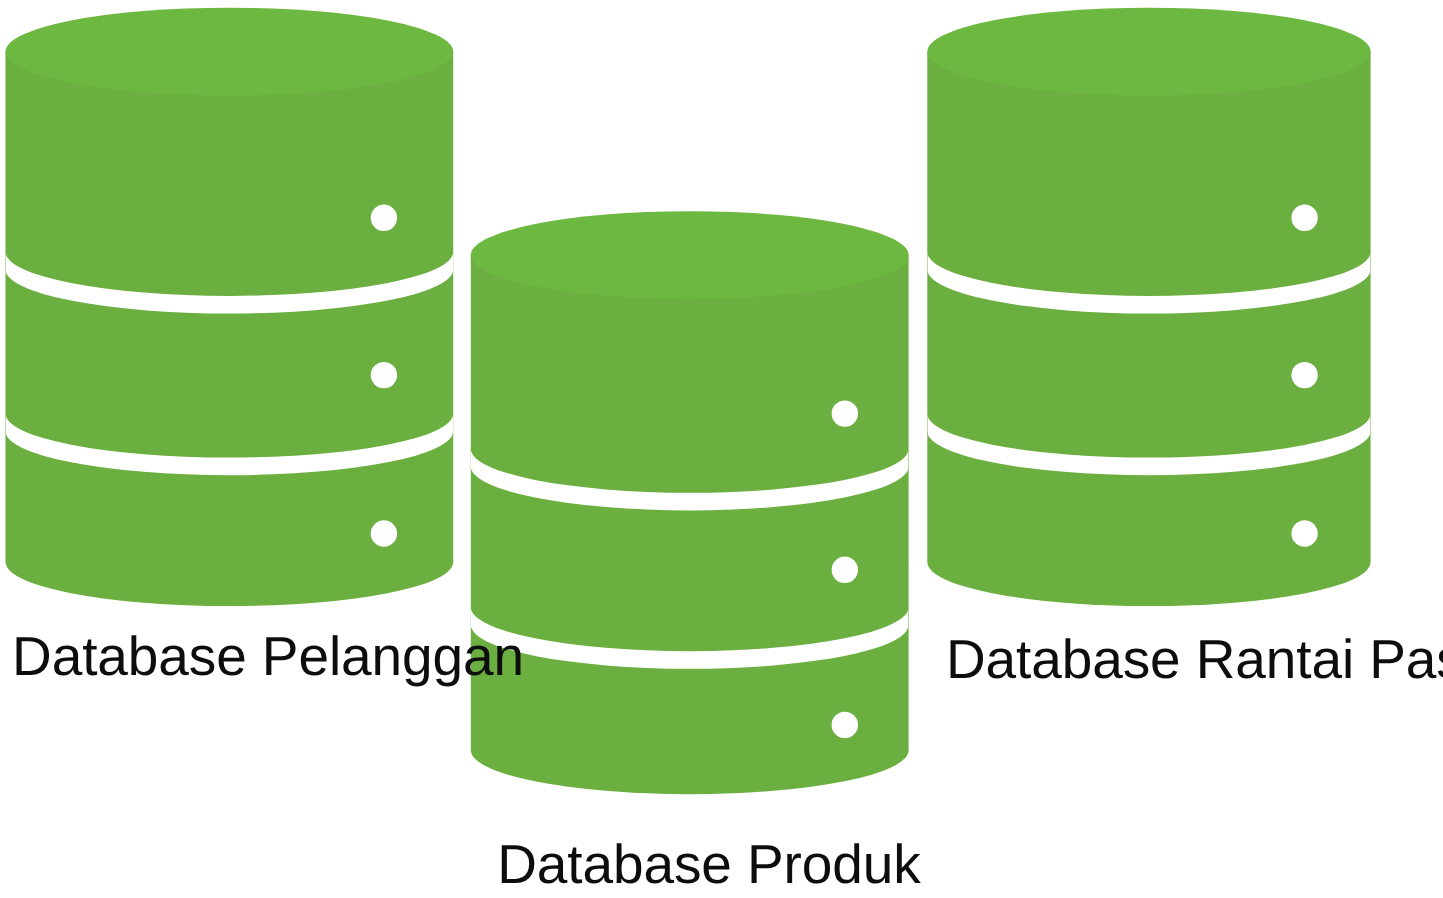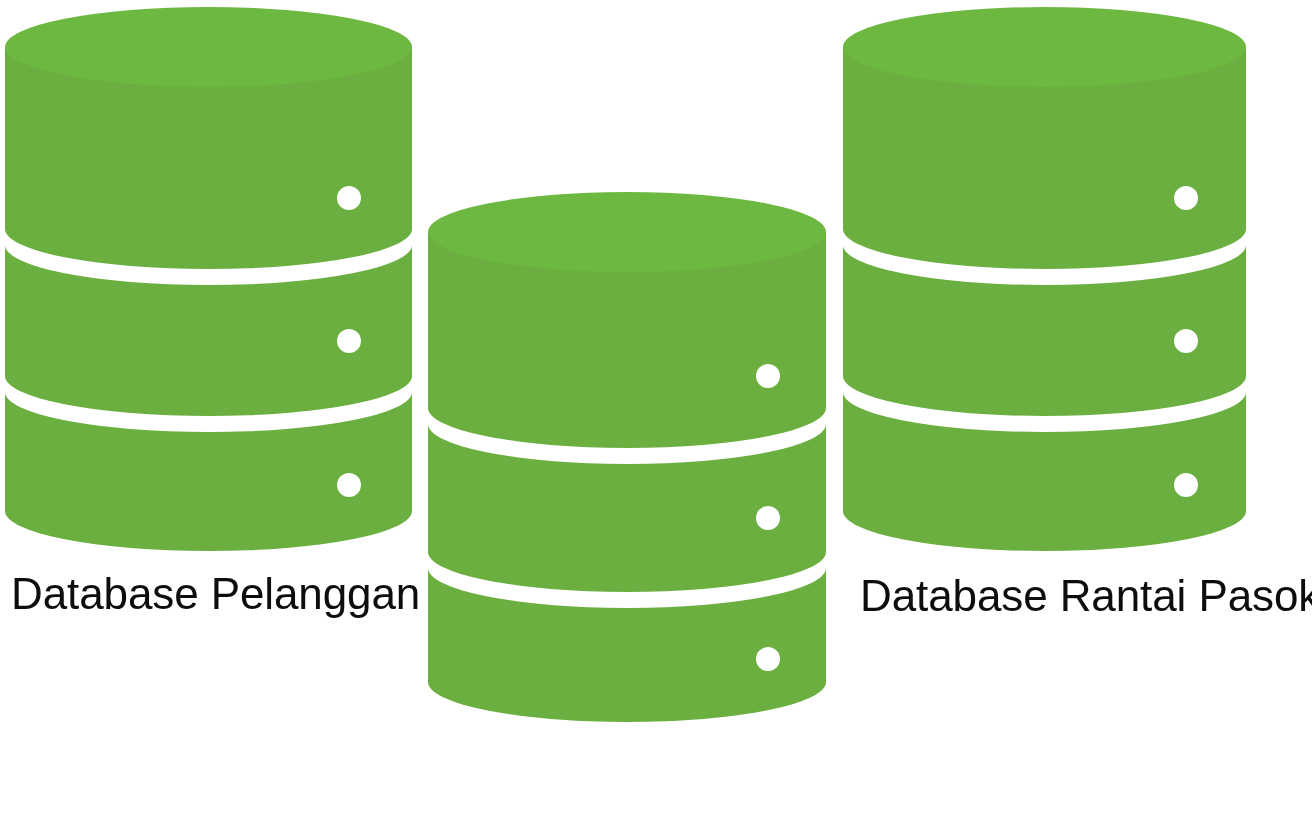--- a/index.html
+++ b/index.html
@@ -23,21 +23,21 @@
     position: absolute;
     left: 0;
     top: 0;
     width: 1312px;
     height: 816px;
     display: block;
   }
   .db-label {
     position: absolute;
     font-family: "Liberation Sans", sans-serif;
-    font-size: 44px;
+    font-size: 50px;
     font-weight: 400;
     color: #0d0d0d;
     white-space: nowrap;
     letter-spacing: -0.1px;
     line-height: 1;
   }
   #label-pelanggan {
     left: 11px;
     top: 572px;
   }
@@ -107,14 +107,15 @@
       <circle cx="768" cy="376" r="12" fill="#ffffff"></circle>
       <circle cx="768" cy="518" r="12" fill="#ffffff"></circle>
       <circle cx="768" cy="659" r="12" fill="#ffffff"></circle>
     </g>
   </svg>
 
   <div class="db-label" id="label-pelanggan">Database Pelanggan</div>
 
   <div class="db-label" id="label-rantai-pasok">Database Rantai Pasok</div>
 
+  <div class="db-label" id="label-produk">Database Produk</div>
 
 </div>
 
 </body></html>

